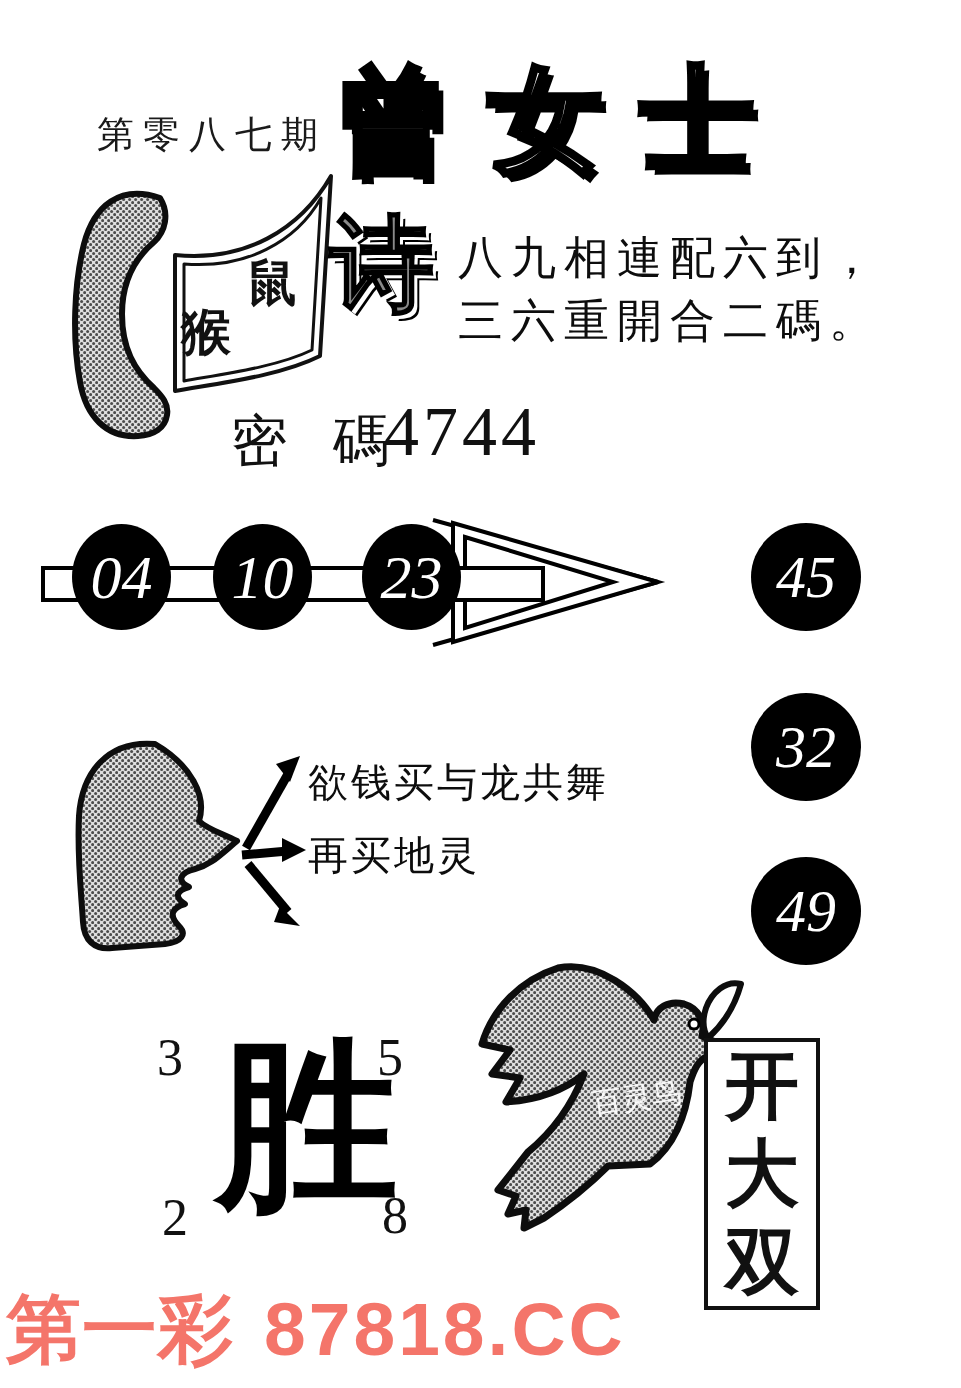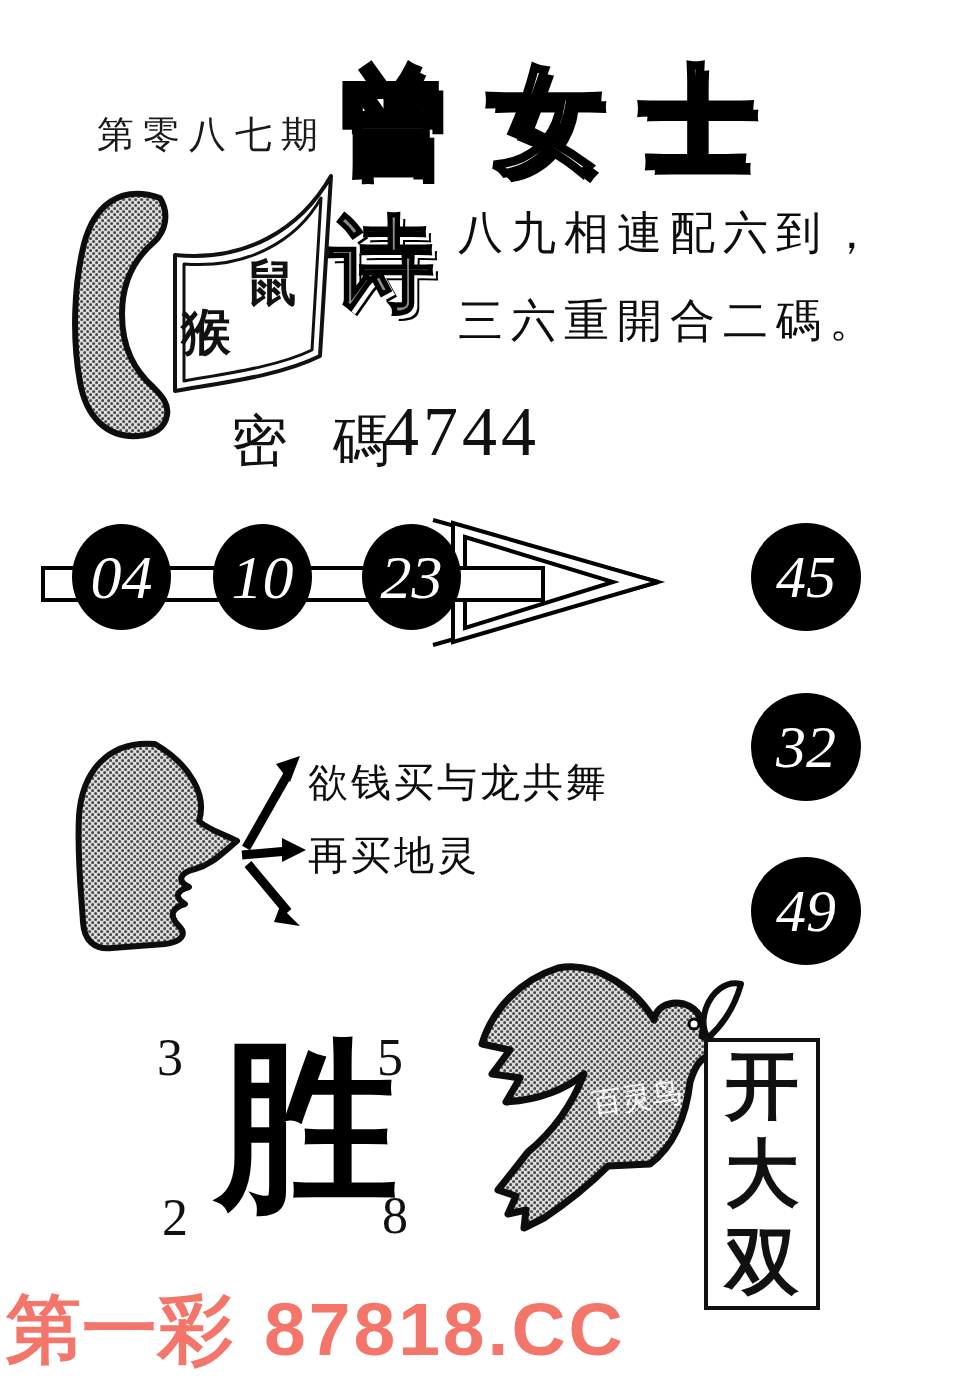--- a/index.html
+++ b/index.html
@@ -20,21 +20,21 @@
   .poem-char{
     left:330px;top:196px;font-size:104px;font-weight:bold;
     color:#8a8a8a;-webkit-text-stroke:2px #000;text-shadow:4px 4px 0 #fff,6px 6px 0 #000;
   }
 
   .zodiac{font-size:50px;color:#111;font-weight:bold;}
   .zodiac-top{left:247px;top:250px;}
   .zodiac-bottom{left:181px;top:299px;}
 
   .poem-line{left:458px;font-size:45px;letter-spacing:8px;color:#0d0d0d;white-space:nowrap;}
-  .poem-line1{top:203px;text-align:right;}
+  .poem-line1{top:228px;text-align:right;}
   .poem-line2{top:291px;}
 
   .code-label{left:231px;top:404px;font-size:56px;font-weight:normal;letter-spacing:16px;}
   .code-value{left:384px;top:392px;font-size:70px;letter-spacing:4px;}
 
   .ball{
     border-radius:50%;background:#000;color:#fff;display:flex;
     align-items:center;justify-content:center;font-size:62px;
     font-family:"Liberation Serif",serif;
     font-style:italic;

